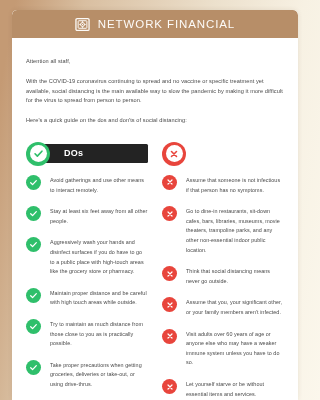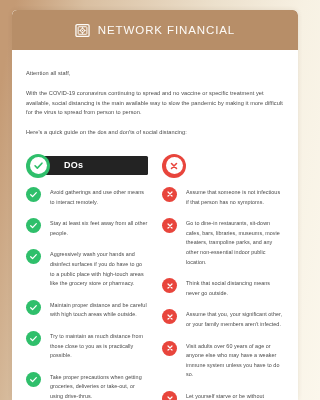--- a/index.html
+++ b/index.html
@@ -26,21 +26,21 @@
     top: 10px;
     width: 286px;
     height: 390px;
     background: #ffffff;
     border-radius: 5px 5px 0 0;
     overflow: hidden;
     box-shadow: 0 0 5px rgba(90,60,30,0.10);
   }
 
   .header-bar {
-    height: 40px;
+    height: 28px;
     background: #b78e68;
     display: flex;
     align-items: center;
     justify-content: center;
     gap: 8px;
     border-radius: 5px 5px 0 0;
   }
   .safe-icon {
     width: 15px;
     height: 15px;

